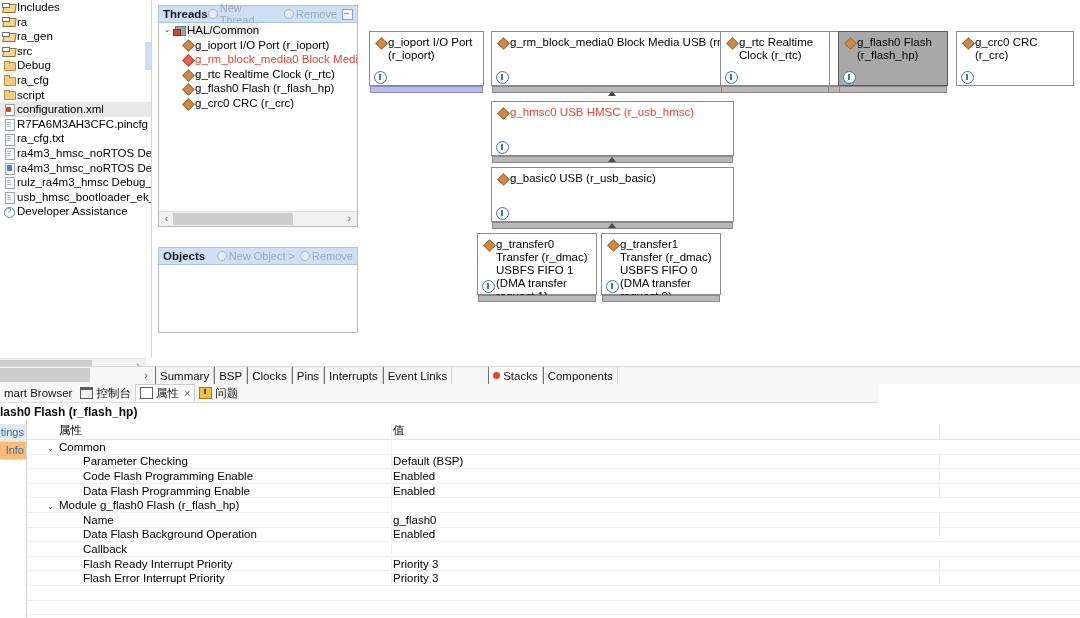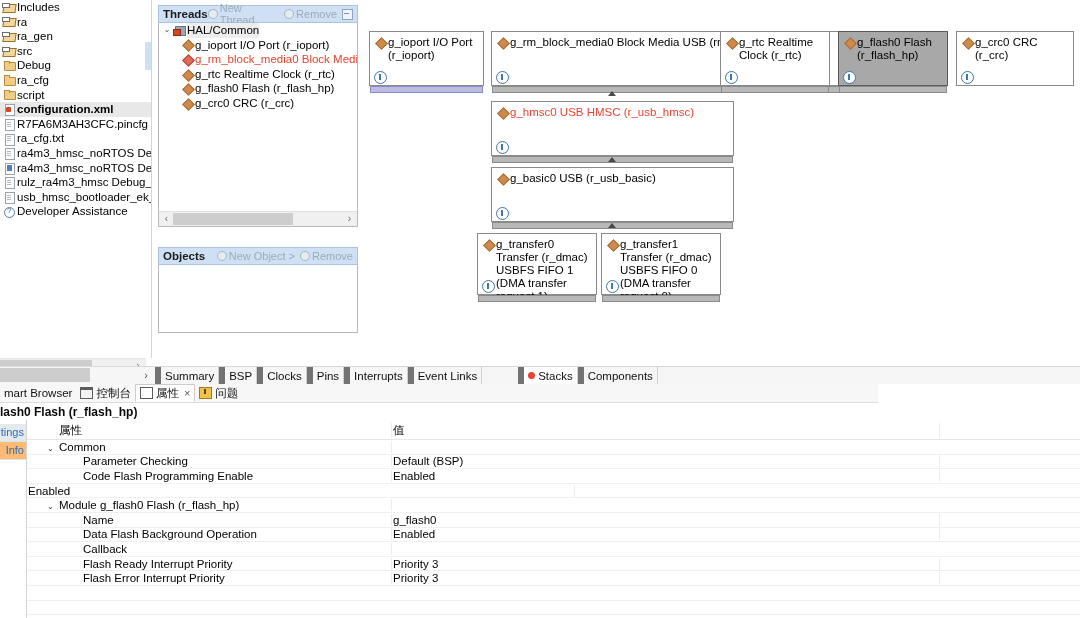--- a/index.html
+++ b/index.html
@@ -7,21 +7,21 @@
     width:1080px;height:618px;overflow:hidden;position:relative;
     font-family:"Liberation Sans","DejaVu Sans",sans-serif;
     font-size:12px;color:#000000;
     -webkit-font-smoothing:antialiased;
   }
   .abs{position:absolute;}
 
   
   #project-explorer{left:0;top:0;width:152px;height:358px;background:#ffffff;overflow:hidden;}
   .tree-row{height:14.6px;line-height:14.6px;display:flex;align-items:center;padding-left:2px;white-space:nowrap;}
-  .tree-row.selected{background:#e8e8e8;font-weight:bold;}
+  .tree-row.selected{background:#e8e8e8;}
   .tree-ico{width:15px;min-width:15px;height:13px;position:relative;display:inline-block;}
   .tree-lbl{font-size:11.5px;color:#000;}
 
   
   .ic-folder:before{content:"";position:absolute;left:2px;top:3px;width:10px;height:7px;
      background:#f0cd84;border:1px solid #b9893c;border-radius:0 1px 1px 1px;}
   .ic-folder:after{content:"";position:absolute;left:2px;top:1.5px;width:4px;height:2px;
      background:#f0cd84;border:1px solid #b9893c;border-bottom:none;}
   .ic-srcfolder:before{content:"";position:absolute;left:1px;top:3px;width:11px;height:7px;
      background:#f3d79a;border:1px solid #9b7330;transform:skewX(-8deg);}
@@ -107,21 +107,21 @@
   .arrow-up{position:absolute;width:0;height:0;border-left:4px solid transparent;
      border-right:4px solid transparent;border-bottom:5px solid #4a4a4a;}
 
   
   #editor-tabs{left:0;top:366px;width:1080px;height:17px;background:#f6f6f6;border-top:1px solid #d8d8d8;}
   #et-chev{position:absolute;left:140px;top:0;width:12px;height:17px;line-height:17px;
      text-align:center;color:#555;font-size:11px;}
   #et-left-bar{position:absolute;left:0;top:1px;width:90px;height:14px;background:#cdcdcd;}
   .etabs{position:absolute;left:155px;top:0;display:flex;height:17px;align-items:stretch;}
   .etab{padding:0 4px;display:flex;align-items:center;gap:3px;font-size:11.5px;
-     border-left:6px solid #737373;border-right:1px solid #d0d0d0;color:#101010;}
+     border-left:1px solid #737373;border-right:1px solid #d0d0d0;color:#101010;}
   .etab.active{background:#ffffff;margin-left:36px;}
   .etab .reddot{width:7px;height:7px;border-radius:50%;background:#e8432f;display:inline-block;}
 
   
   #view-tabs{left:0;top:384px;width:878px;height:18px;background:#f7f7f7;border-bottom:1px solid #dcdcdc;}
   .vtabs{display:flex;height:18px;align-items:center;font-size:11.5px;}
   .vtab{display:flex;align-items:center;gap:3px;padding:0 4px;height:18px;color:#101010;}
   .vtab.active{background:#ffffff;border:1px solid #cdcdcd;border-bottom:1px solid #fff;box-sizing:border-box;}
   .ic-console{width:11px;height:10px;border:1px solid #5c5c5c;background:#f2f2f2;display:inline-block;position:relative;}
   .ic-console:after{content:"";position:absolute;left:0;top:0;width:100%;height:2px;background:#5c5c5c;}
@@ -444,20 +444,21 @@
         <div class="pt-c1 " style="padding-left: 56px;"><span>Parameter Checking</span></div>
         <div class="pt-c2">Default (BSP)</div>
         <div class="pt-c3"></div>
       </div>
       <div class="pt-row">
         <div class="pt-c1 " style="padding-left: 56px;"><span>Code Flash Programming Enable</span></div>
         <div class="pt-c2">Enabled</div>
         <div class="pt-c3"></div>
       </div>
       <div class="pt-row">
+        <div class="pt-c1 " style="padding-left: 56px;"><span>Data Flash Programming Enable</span></div>
         <div class="pt-c2">Enabled</div>
         <div class="pt-c3"></div>
       </div>
       <div class="pt-row">
         <div class="pt-c1" style="padding-left: 20px;"><span class="twisty">⌄</span><span>Module g_flash0 Flash (r_flash_hp)</span></div>
         <div class="pt-c2"></div>
         <div class="pt-c3"></div>
       </div>
       <div class="pt-row">
         <div class="pt-c1 " style="padding-left: 56px;"><span>Name</span></div>

